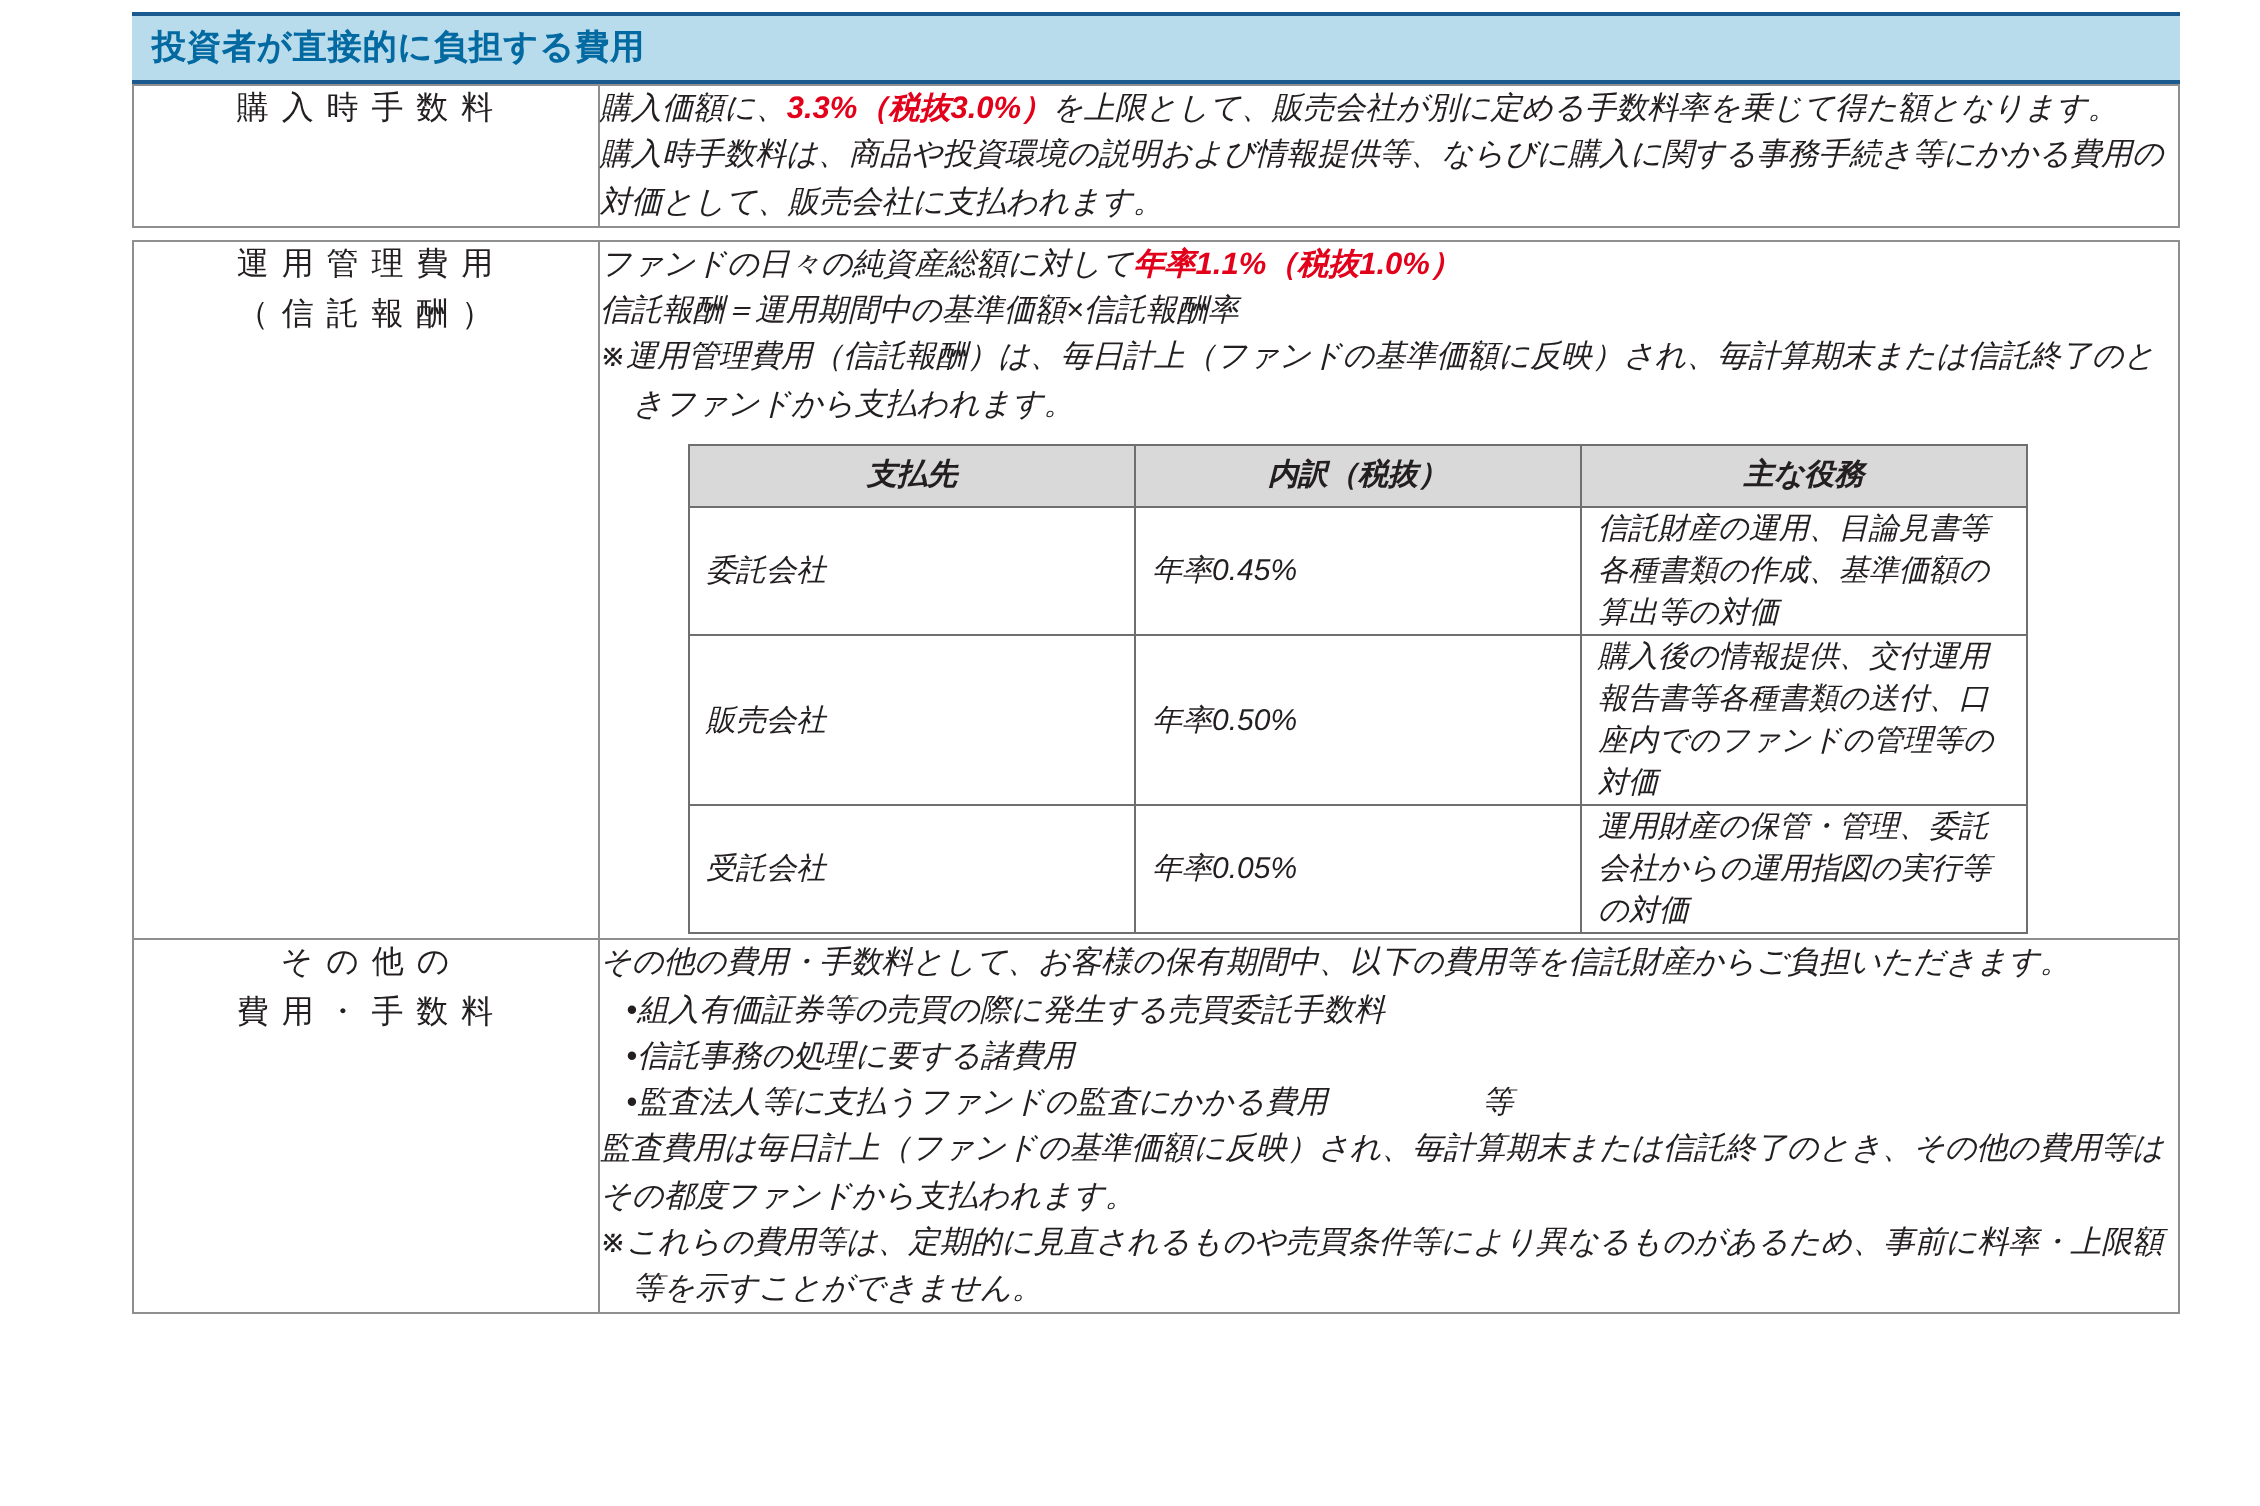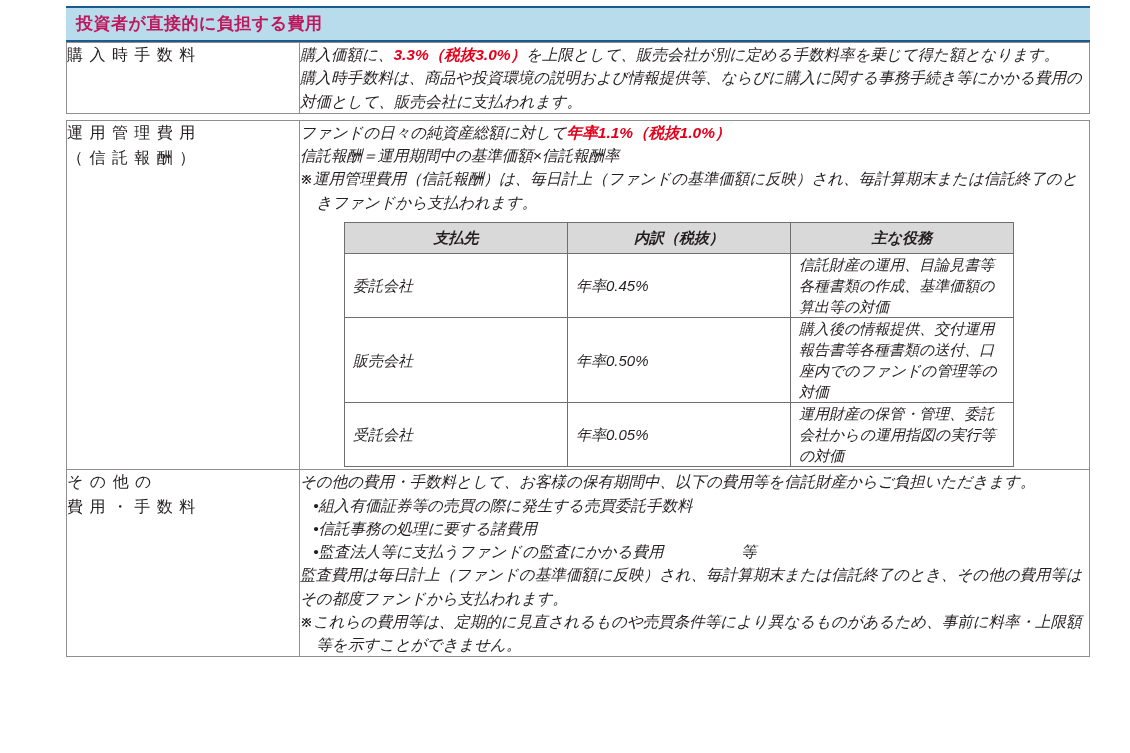--- a/index.html
+++ b/index.html
@@ -21,37 +21,37 @@
     height: 753px;
     box-sizing: border-box;
     padding: 6px 40px 0 66px;
   }
   .section-header {
     background: #b9dced;
     border-top: 2px solid #1b5a8e;
     border-bottom: 2px solid #1b5a8e;
     font-weight: bold;
     font-size: 17px;
-    color: #be185d;
+    color: #0369a1;
     padding: 4px 10px 5px 10px;
     letter-spacing: 0.5px;
   }
   table.feetable {
     width: 100%;
     border-collapse: collapse;
     table-layout: fixed;
   }
   table.feetable td {
     border: 1px solid #8f8f8f;
     vertical-align: top;
     padding: 0;
   }
   td.label {
     width: 232px;
-    text-align: left;
+    text-align: center;
     vertical-align: middle;
     font-size: 16px;
     letter-spacing: 1px;
     padding: 8px 4px;
     line-height: 1.55;
   }
   td.body {
     padding: 8px 12px 10px 12px;
     line-height: 1.5;
     font-size: 15.5px;

